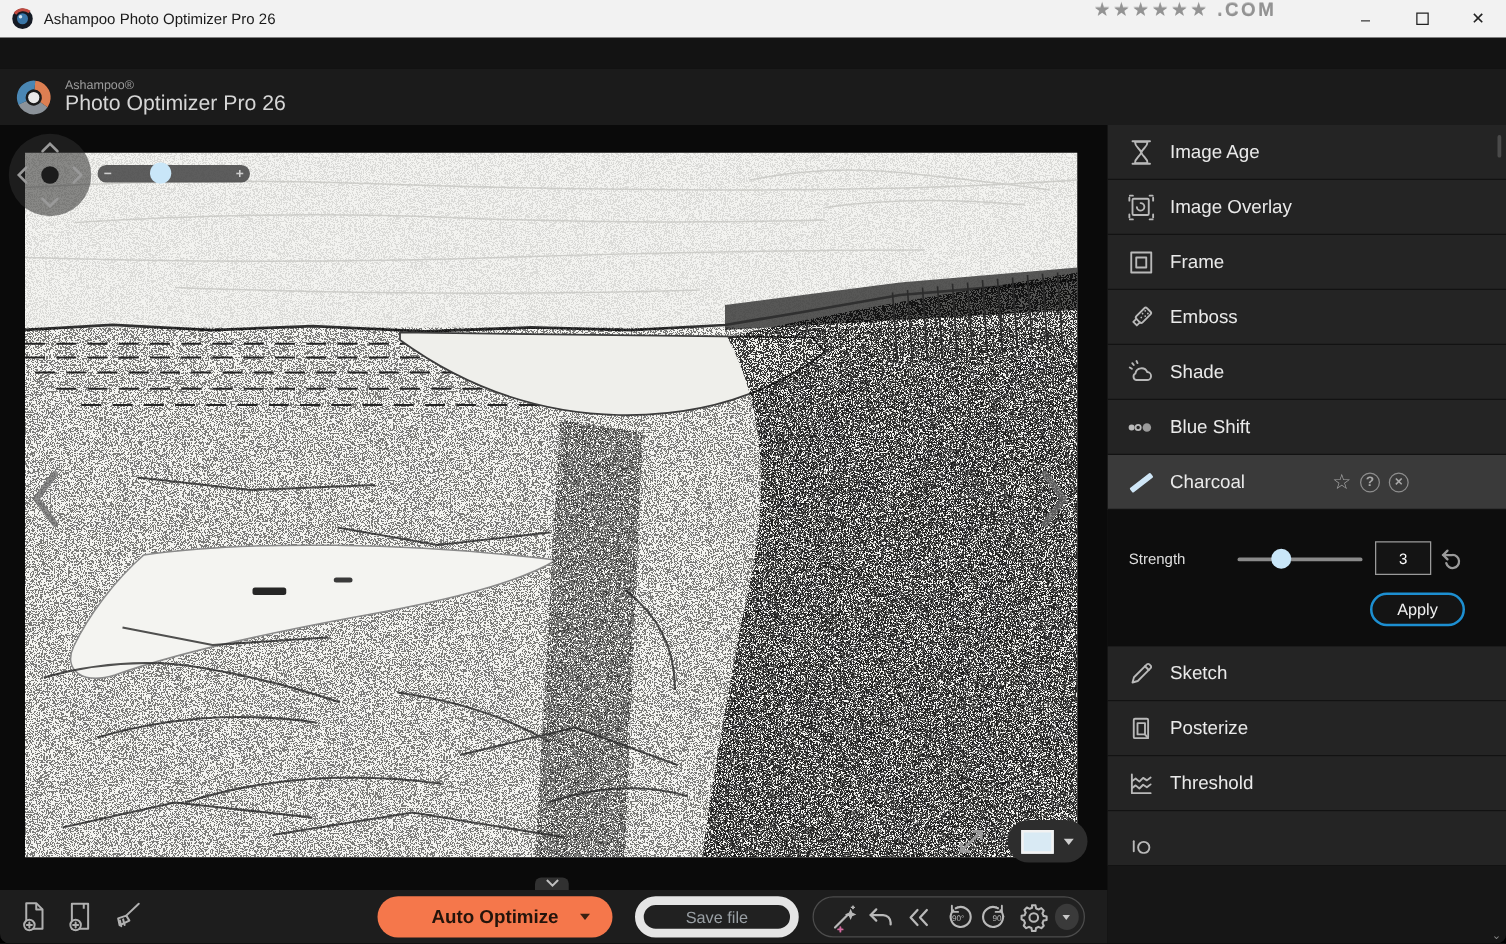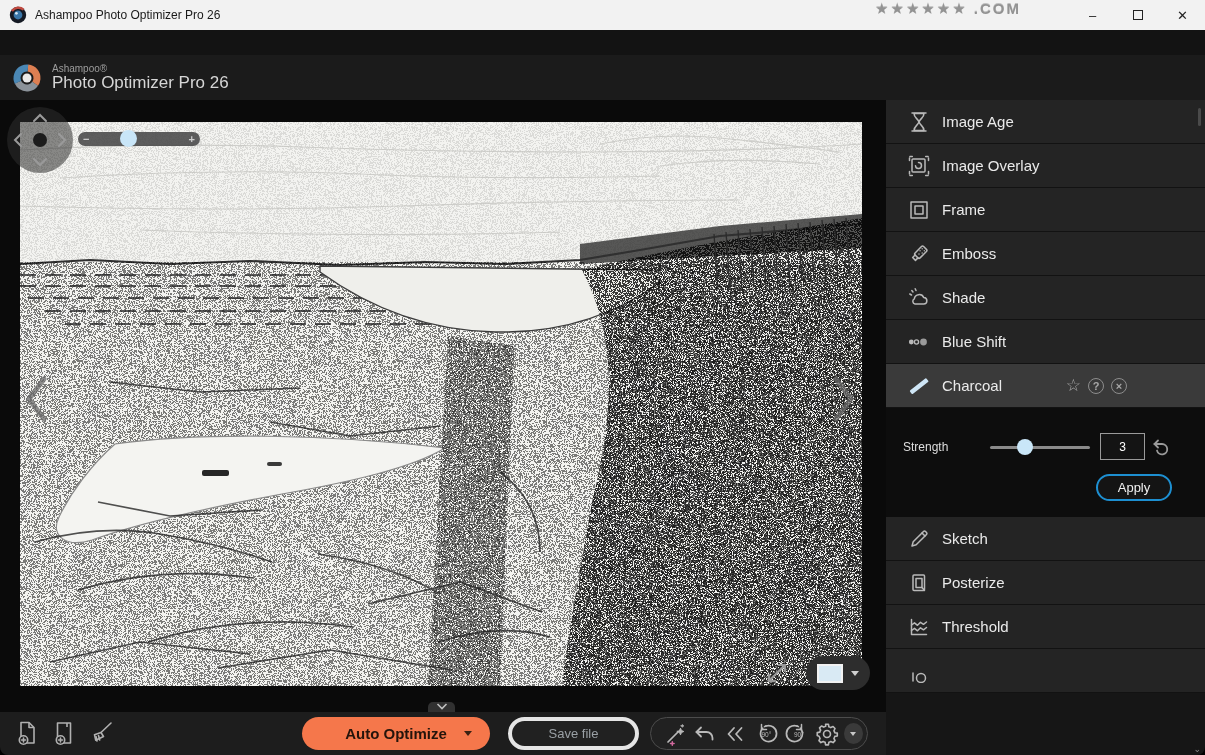--- a/index.html
+++ b/index.html
@@ -48,29 +48,29 @@
   .viewmode-caret { width:0; height:0; border-left:4px solid transparent; border-right:4px solid transparent; border-top:5px solid #cfcfcf; }
   .collapse-handle { position:absolute; left:428px; top:602px; width:27px; height:10px; background:#313131; border-radius:5px 5px 0 0; display:flex; align-items:flex-start; justify-content:center; }
   .collapse-handle svg { margin-top:1px; }
 
   
   .toolbar { position:absolute; left:0; bottom:0; width:100%; height:43px; background:#1d1d1d;margin-top:43px; }
   .tool-left { position:absolute; left:12px; top:6px; display:flex; gap:7px; }
   .tool-ic { width:30px; height:30px; display:flex; align-items:center; justify-content:center; }
   .auto-optimize { position:absolute; left:302px; top:5px; width:188px; height:33px; background:#f5774b; border:none; border-radius:17px; font-size:15px; font-weight:bold; color:#24140b; display:flex; align-items:center; justify-content:center; font-family:inherit; }
   .ao-caret { position:absolute; right:18px; width:0; height:0; border-left:4px solid transparent; border-right:4px solid transparent; border-top:5px solid #3a2112; }
-  .save-file { position:absolute; left:508px; top:5px; width:131px; height:33px; background:#212121; border:4px solid #e5e5e5; border-radius:17px; font-size:13px; color:#9aa0a5; display:flex; align-items:center; justify-content:center; font-family:inherit; }
+  .save-file { position:absolute; left:508px; top:5px; width:131px; height:33px; background:#212121; border:7px solid #e5e5e5; border-radius:17px; font-size:13px; color:#9aa0a5; display:flex; align-items:center; justify-content:center; font-family:inherit; }
   .icon-pill { position:absolute; left:650px; top:5px; width:218px; height:33px; background:#212121; border:1.5px solid #4c4c4c; border-radius:17px; display:flex; align-items:center; padding:0 4px 0 10px; gap:3px; }
   .pill-ic { width:30px; height:28px; display:flex; align-items:center; justify-content:center; }
   .pill-drop { margin-left:auto; width:21px; height:21px; border-radius:50%; background:#3a3a3a; display:flex; align-items:center; justify-content:center; }
   .pill-drop i { width:0; height:0; border-left:3.5px solid transparent; border-right:3.5px solid transparent; border-top:4.5px solid #c9c9c9; }
 
   
   .sidebar { width:319px; background:#161616; position:relative; overflow:hidden; }
-  .fx-row { height:44px; background:#242424; border-bottom:1px solid #121212; display:flex; align-items:center; padding-left:20px; }
+  .fx-row { height:44px; background:#242424; border-bottom:1px solid #121212; display:flex; align-items:center; padding-left:14px; }
   .fx-row.selected { background:#3a3a3a; }
   .fx-icon { width:26px; height:26px; display:flex; align-items:center; justify-content:center; flex:0 0 26px; }
   .fx-label { font-size:15px; color:#eaeaea; margin-left:10px; white-space:nowrap; }
   .fx-actions { display:none; margin-left:auto; margin-right:78px; align-items:center; gap:7px; }
   .fx-row.selected .fx-actions { display:flex; }
   .act-star { font-size:17px; color:#a8a8a8; line-height:17px; }
   .act-circle { width:16px; height:16px; border:1.5px solid #8d8d8d; border-radius:50%; color:#a8a8a8; font-size:11px; line-height:15px; text-align:center; font-weight:bold; }
 
   .fx-settings { height:109px; background:#0d0d0d; position:relative; }
   .param-label { position:absolute; left:17px; top:32px; font-size:12px; color:#dedede; }

